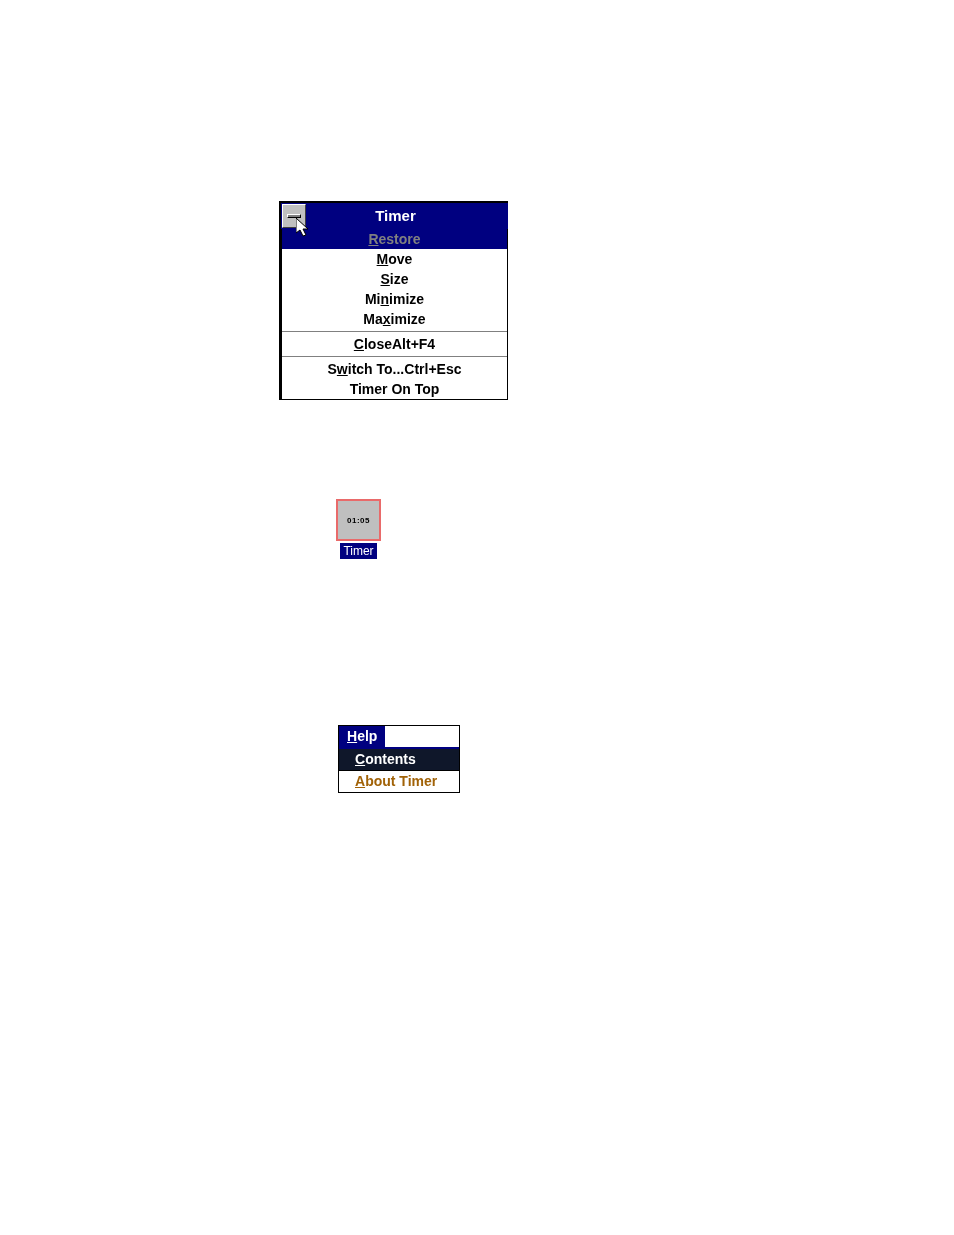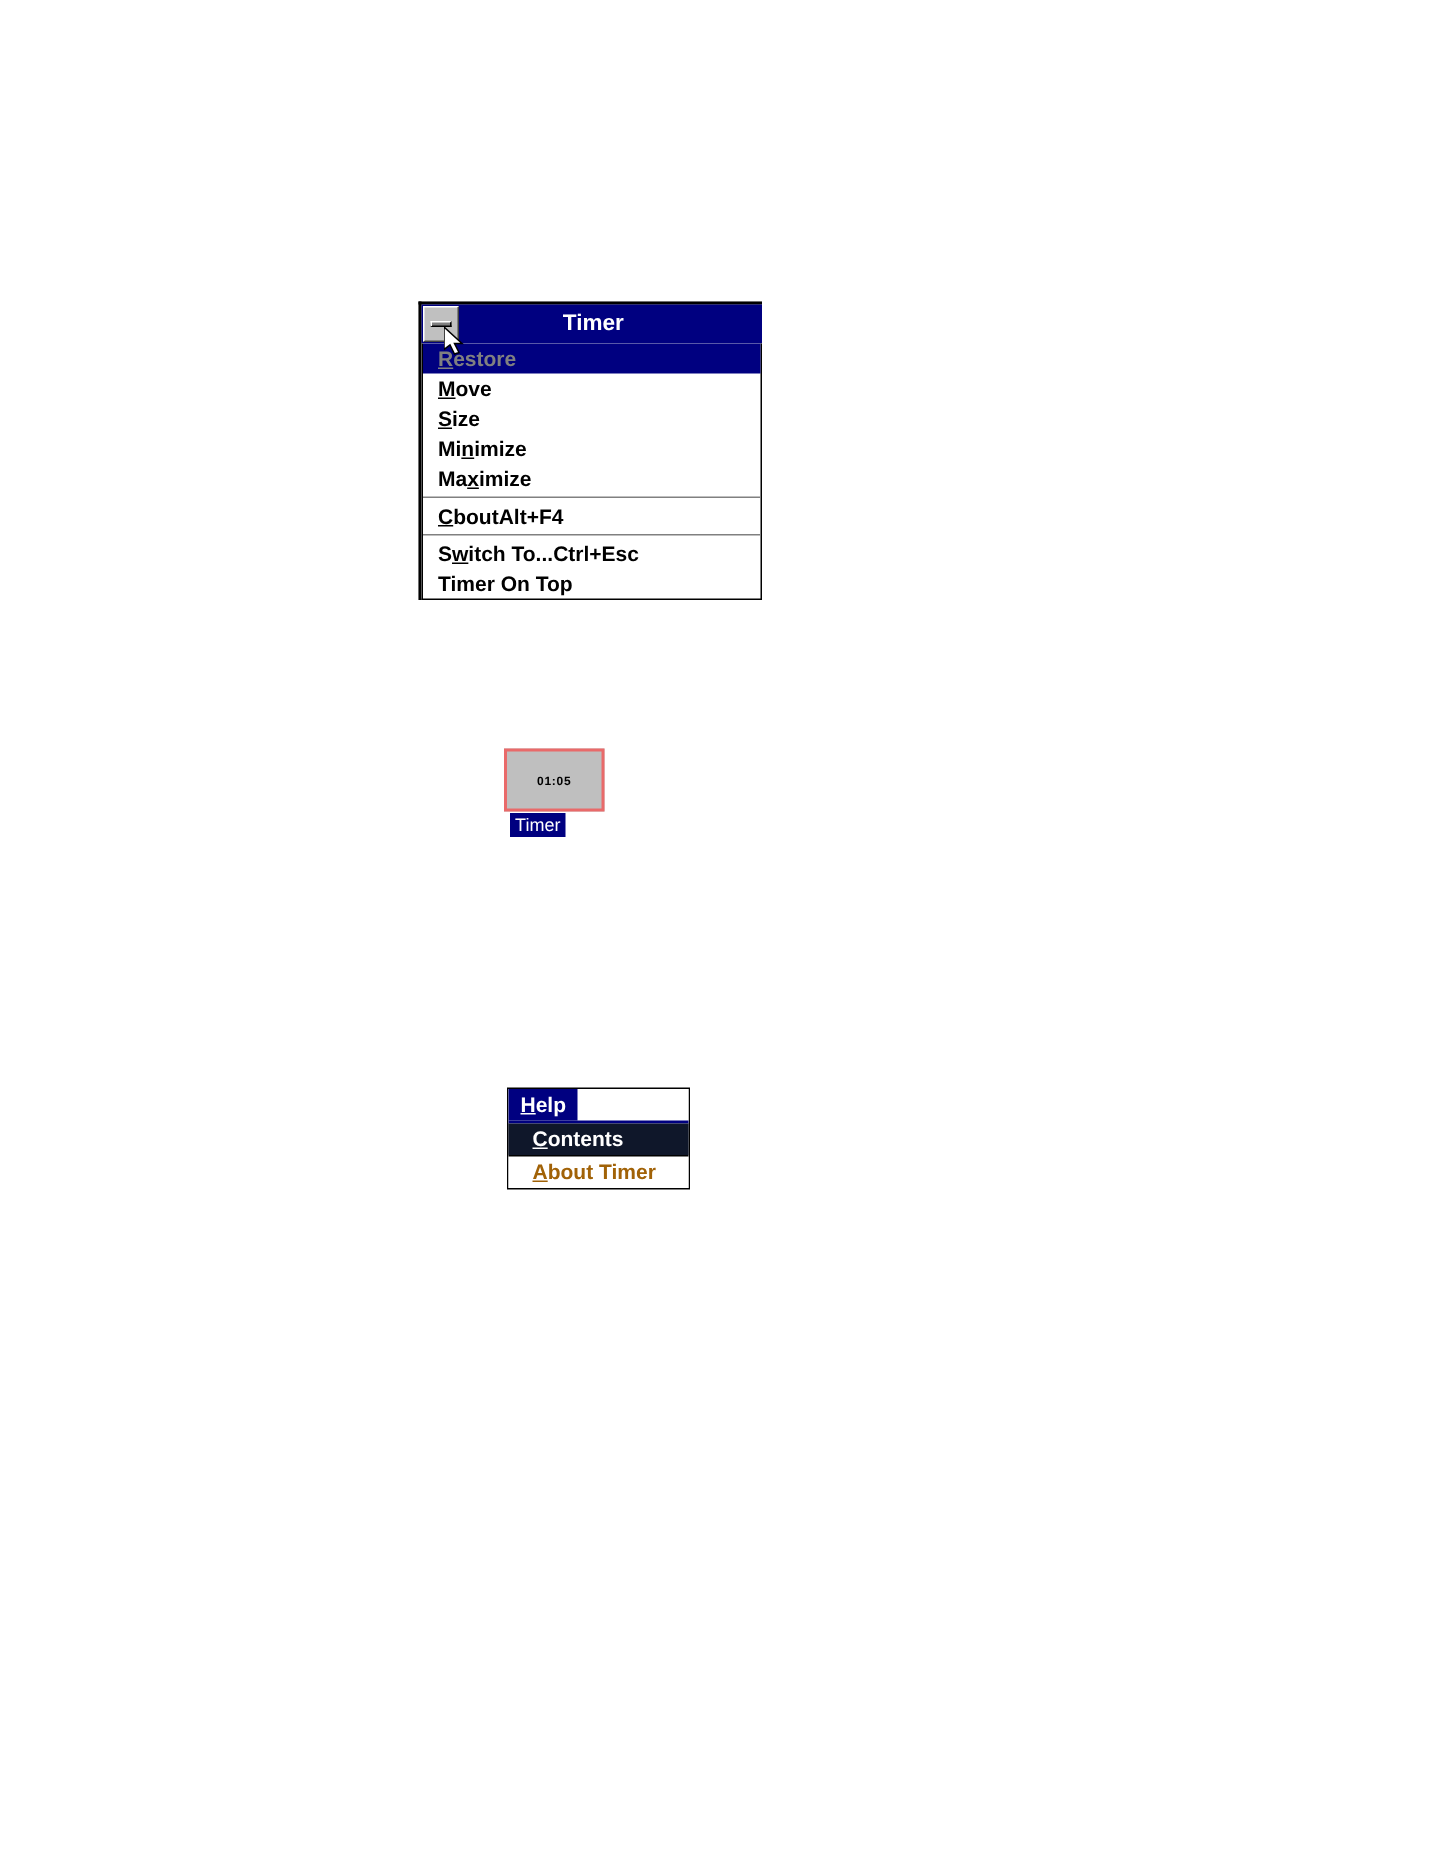--- a/index.html
+++ b/index.html
@@ -59,21 +59,21 @@
     padding-right: 24px;
   }
 
   .menu-body {
     background: #fff;
     border: 1px solid #000;
     border-top: none;
   }
   .menu-item {
     display: flex;
-    justify-content: flex-start;
+    justify-content: center;
     align-items: center;
     font-size: 14px;
     font-weight: bold;
     padding: 2px 10px;
     color: #000;
   }
   .menu-item.selected {
     background: #000080;
     color: #808080;
   }
@@ -97,21 +97,21 @@
   .cursor svg { display:block; }
 
   
   .icon-box {
     position: absolute;
     left: 336px;
     top: 499px;
     width: 45px;
   }
   .icon-img {
-    width: 67px;
+    width: 45px;
     height: 42px;
     background: #bfbfbf;
     border: 2px solid #e96a6a;
     display: flex;
     align-items: center;
     justify-content: center;
     font-size: 8px;
     font-weight: bold;
     color: #000;
     letter-spacing: 0.5px;
@@ -196,21 +196,21 @@
     <div class="menu-item">
       <span class="label"><span>Mi</span><span class="ul">n</span><span>imize</span></span>
       <span class="shortcut"></span>
     </div>
     <div class="menu-item">
       <span class="label"><span>Ma</span><span class="ul">x</span><span>imize</span></span>
       <span class="shortcut"></span>
     </div>
     <div class="menu-sep"></div>
     <div class="menu-item">
-      <span class="label"><span></span><span class="ul">C</span><span>bout</span></span>
+      <span class="label"><span></span><span class="ul">C</span><span>lose</span></span>
       <span class="shortcut">Alt+F4</span>
     </div>
     <div class="menu-sep"></div>
     <div class="menu-item">
       <span class="label"><span>S</span><span class="ul">w</span><span>itch To...</span></span>
       <span class="shortcut">Ctrl+Esc</span>
     </div>
     <div class="menu-item">
       <span class="label"><span>Timer On Top</span><span class="ul"></span><span></span></span>
       <span class="shortcut"></span>

